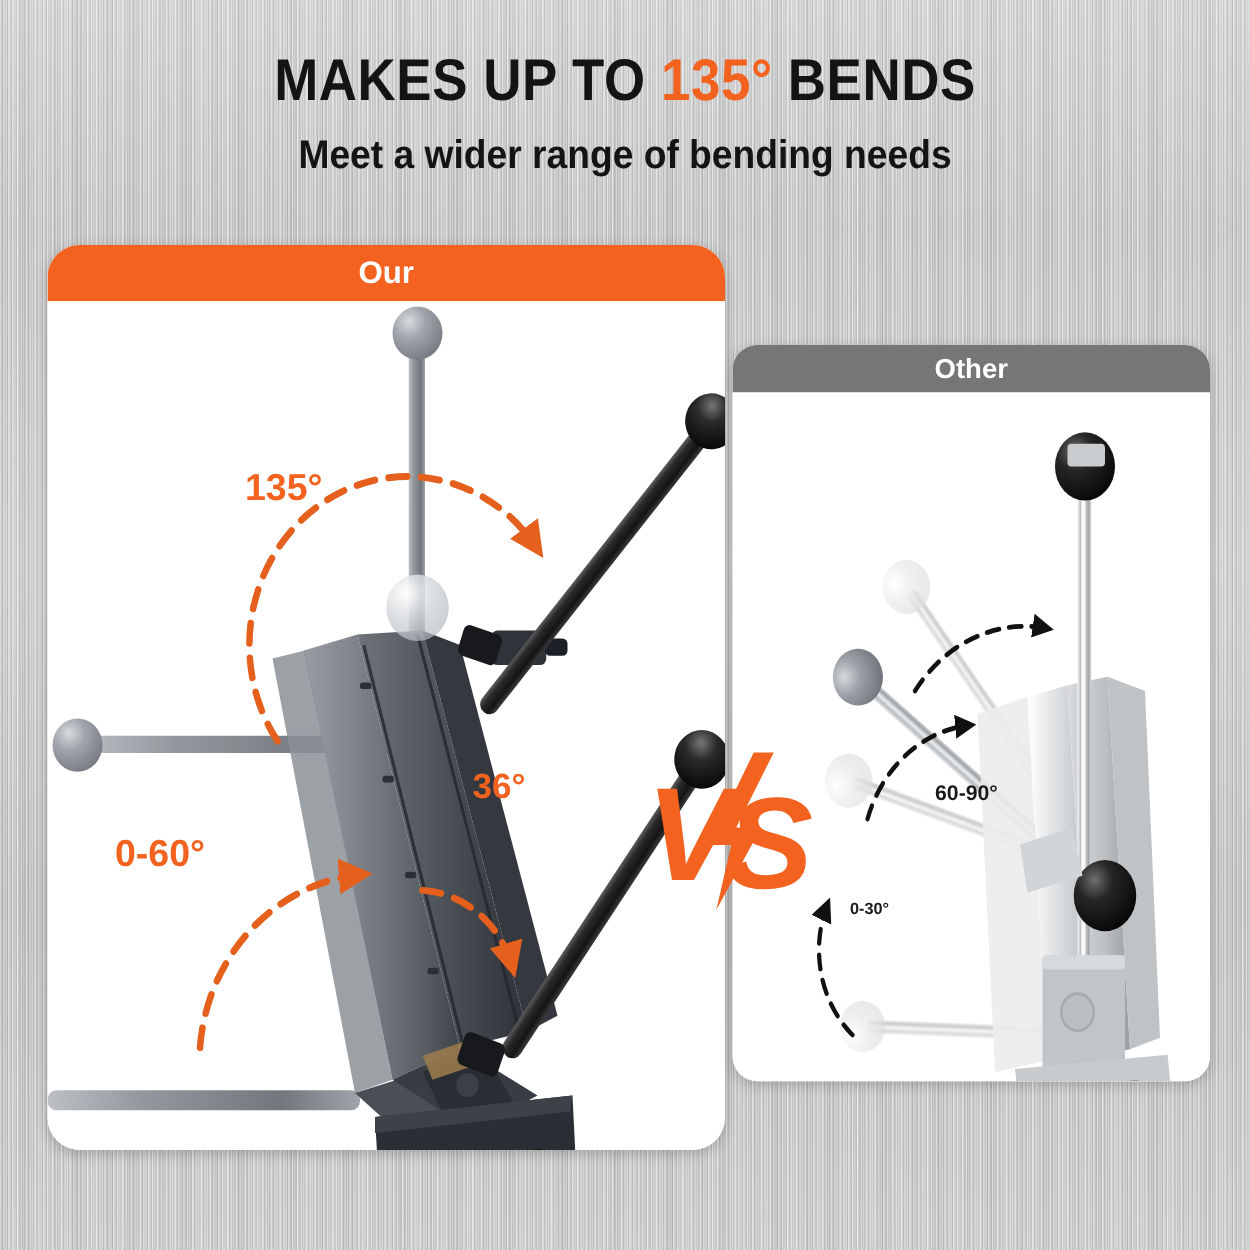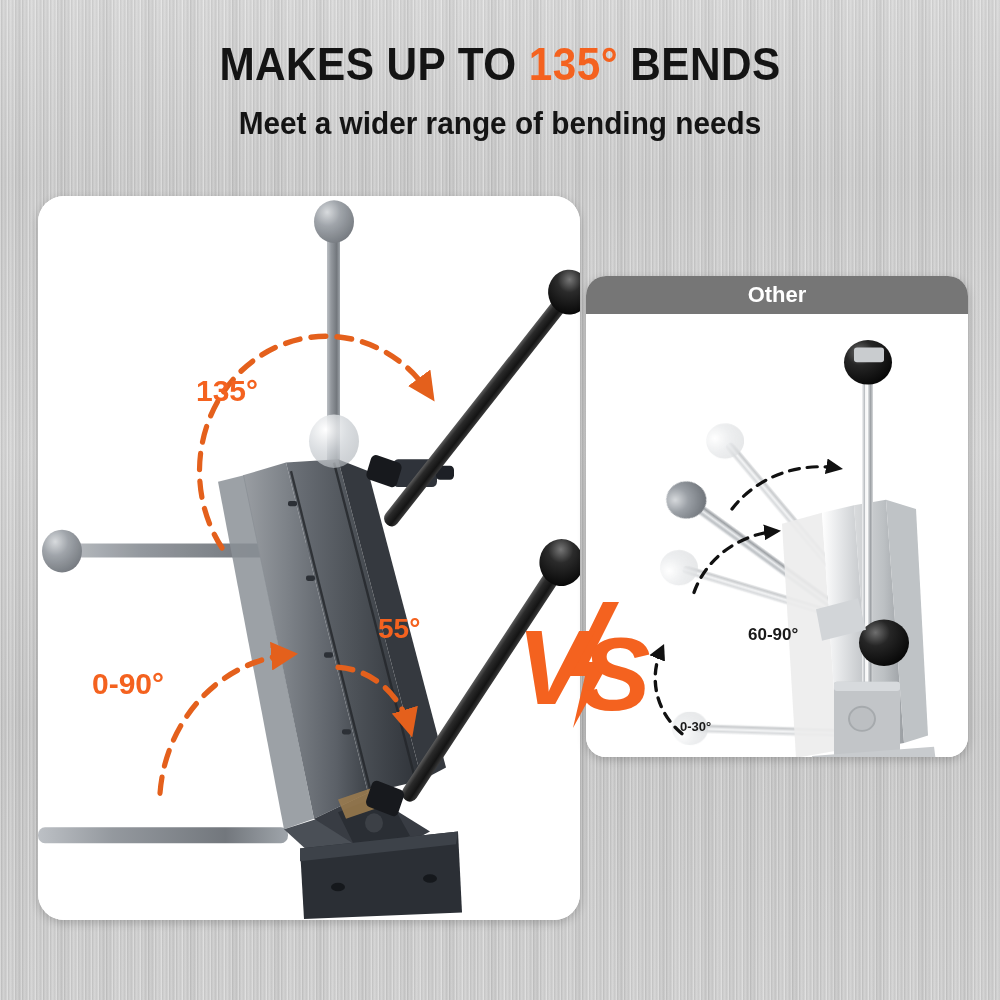--- a/index.html
+++ b/index.html
@@ -56,21 +56,21 @@
   }
 
   
   .card {
     position:absolute;
     background:#ffffff;
     overflow:hidden;
     box-shadow:0 3px 10px rgba(0,0,0,.20);
   }
   #card-our   { left:38px;  top:196px; width:542px; height:724px; border-radius:26px; }
-  #card-other { left:586px; top:276px; width:382px; height:481px; border-radius:20px; }
+  #card-other { left:586px; top:276px; width:382px; height:589px; border-radius:20px; }
 
   .card-head {
     position:relative;
     width:100%;
     color:#fff;
     text-align:center;
     font-weight:bold;
     line-height:1;
     display:flex; align-items:center; justify-content:center;
   }
@@ -110,20 +110,23 @@
 
 <div id="stage">
 
   <div id="title">
     <span>MAKES UP TO </span><span class="hl">135°</span><span> BENDS</span>
   </div>
 
   <div id="subtitle">Meet a wider range of bending needs</div>
 
   <div id="card-our" class="card">
+    <div id="head-our" class="card-head">
+      <span>Our</span>
+    </div>
 
     <div class="card-body">
       <svg class="art" viewBox="0 0 542 679" preserveAspectRatio="none">
         <defs>
           <linearGradient id="dkBody" x1="0" y1="0" x2="1" y2="0">
             <stop offset="0" stop-color="#9a9ea3"></stop>
             <stop offset=".35" stop-color="#7d8288"></stop>
             <stop offset=".75" stop-color="#5b6067"></stop>
             <stop offset="1" stop-color="#3e4349"></stop>
           </linearGradient>
@@ -321,22 +324,22 @@
         <g fill="none" stroke="#111111" stroke-width="3.4" stroke-dasharray="10 8" stroke-linecap="round">
           <path d="M146,210 A108,108 0 0 1 252,166" marker-end="url(#arBk)"></path>
           <path d="M108,300 A96,96 0 0 1 190,234" marker-end="url(#arBk)"></path>
           <path d="M96,452 A80,80 0 0 1 76,360" marker-end="url(#arBk)"></path>
         </g>
       </svg>
     </div>
   </div>
 
   <div id="ann-135" class="ann orange">135°</div>
-  <div id="ann-090" class="ann orange">0-90°</div>
-  <div id="ann-45" class="ann orange">55°</div>
+  <div id="ann-090" class="ann orange">0-60°</div>
+  <div id="ann-45" class="ann orange">36°</div>
   <div id="ann-6090" class="ann black">60-90°</div>
   <div id="ann-030" class="ann black">0-30°</div>
 
   <svg id="vs" viewBox="0 0 150 130">
     <g fill="#F4621F">
 
       <polygon points="88,2 104,2 74,62 94,62 58,128 70,76 52,76"></polygon>
 
       <text x="2" y="104" font-family="Liberation Sans, sans-serif" font-size="106" font-weight="bold" font-style="italic" fill="#F4621F">V</text>
 

